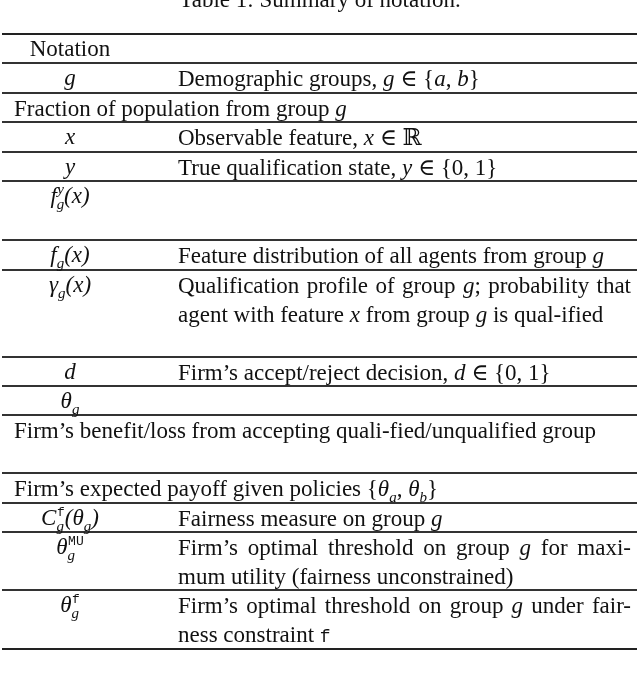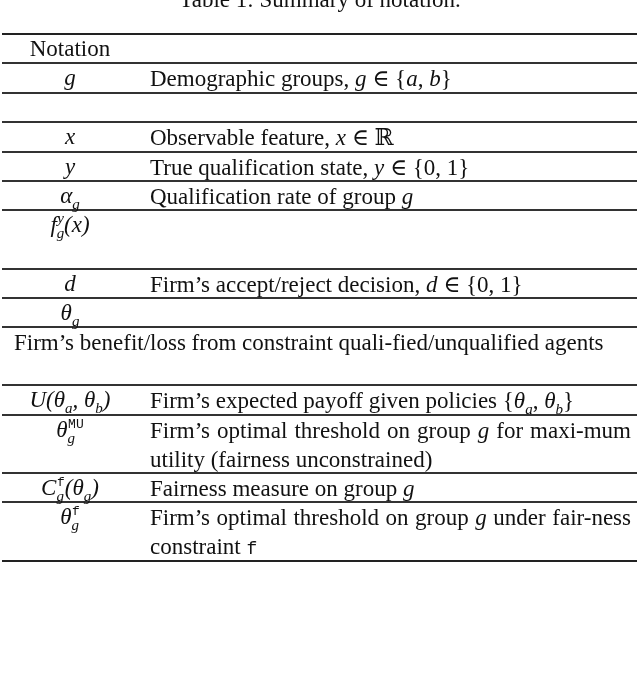--- a/index.html
+++ b/index.html
@@ -1,21 +1,21 @@
 <!DOCTYPE html>
 <html><head>
 <meta charset="utf-8">
 <style>
   html, body { margin:0; padding:0; background:#ffffff; }
   body { width:640px; height:683px; overflow:hidden; position:relative;
          font-family:"Liberation Serif", "DejaVu Serif", serif; color:#111; }
   .caption { position:absolute; left:0; width:640px; top:-14px; text-align:center;
              font-size:23px; line-height:28px; }
   .table { position:absolute; left:2px; top:33px; width:635px; border-top:2px solid #222; }
-  .row { display:flex; border-bottom:2px solid #333; }
+  .row { display:flex; border-bottom:2px solid #333;gap:28px; }
   .row.header { border-bottom:2px solid #333; }
   .row.last { border-bottom:2px solid #222; }
   .cell-n { width:136px; flex:0 0 136px; text-align:center; font-size:23px; line-height:28.5px;
             padding-top:0px; white-space:nowrap; }
   .cell-d { flex:1; padding-left:12px; padding-right:6px; font-size:23px; line-height:29px;
             text-align:justify; }
   .math { font-style:italic; }
   .mono { font-family:"Liberation Mono", "DejaVu Sans Mono", monospace; font-style:normal; font-size:18px; }
   sub, sup { font-size:15px; line-height:0; }
   sup.mono-sup { font-family:"Liberation Mono", monospace; font-style:normal; font-size:13px; }
@@ -29,68 +29,72 @@
   <div class="row header" style="height:27px">
     <div class="cell-n">Notation</div>
   </div>
 
   <div class="row" style="height:28px">
     <div class="cell-n math">g</div>
     <div class="cell-d">Demographic groups, <span class="math">g</span> ∈ {<span class="math">a</span>, <span class="math">b</span>}</div>
   </div>
 
   <div class="row" style="height:27px">
+    <div class="cell-d">Fraction of population from group <span class="math">g</span></div>
   </div>
 
   <div class="row" style="height:28px">
     <div class="cell-n math">x</div>
     <div class="cell-d">Observable feature, <span class="math">x</span> ∈ ℝ</div>
   </div>
 
   <div class="row" style="height:27px">
     <div class="cell-n math">y</div>
     <div class="cell-d">True qualification state, <span class="math">y</span> ∈ {0, 1}</div>
   </div>
 
-  <div class="row" style="height:27px">
-    <div class="cell-n math">α<sub>g</sub></div>
-    <div class="cell-d">Qualification rate of group <span class="math">g</span></div>
-  </div>
 
   <div class="row" style="height:57px">
     <div class="cell-n math">f<sub>g</sub><sup style="margin-left:-7px">y</sup>(x)</div>
   </div>
 
+  <div class="row" style="height:28px">
+    <div class="cell-n math">f<sub>g</sub>(x)</div>
+    <div class="cell-d">Feature distribution of all agents from group <span class="math">g</span></div>
+  </div>
 
+  <div class="row" style="height:85px">
+    <div class="cell-n math">γ<sub>g</sub>(x)</div>
+    <div class="cell-d">Qualification profile of group <span class="math">g</span>; probability that agent with feature <span class="math">x</span> from group <span class="math">g</span> is qual-ified</div>
+  </div>
 
   <div class="row" style="height:27px">
     <div class="cell-n math">d</div>
     <div class="cell-d">Firm’s accept/reject decision, <span class="math">d</span> ∈ {0, 1}</div>
   </div>
 
   <div class="row" style="height:27px">
     <div class="cell-n math">θ<sub>g</sub></div>
   </div>
 
   <div class="row" style="height:56px">
-    <div class="cell-d">Firm’s benefit/loss from constraint quali-fied/unqualified agents</div>
+    <div class="cell-d">Firm’s benefit/loss from accepting quali-fied/unqualified group</div>
   </div>
 
   <div class="row" style="height:28px">
-    <div class="cell-n math">U(θ<sub>a</sub>, θ<sub>b</sub>)</div>
     <div class="cell-d">Firm’s expected payoff given policies {<span class="math">θ<sub>a</sub></span>, <span class="math">θ<sub>b</sub></span>}</div>
+  </div>
+
+  <div class="row" style="height:27px">
+    <div class="cell-n math">C<sub>g</sub><sup class="mono-sup" style="margin-left:-7px">f</sup>(θ<sub>g</sub>)</div>
+    <div class="cell-d">Fairness measure on group <span class="math">g</span></div>
   </div>
 
   <div class="row" style="height:56px">
     <div class="cell-n math">θ<sub>g</sub><sup class="mono-sup" style="margin-left:-7px">MU</sup></div>
     <div class="cell-d">Firm’s optimal threshold on group <span class="math">g</span> for maxi-mum utility (fairness unconstrained)</div>
-  </div>
-
-  <div class="row" style="height:27px">
-    <div class="cell-n math">C<sub>g</sub><sup class="mono-sup" style="margin-left:-7px">f</sup>(θ<sub>g</sub>)</div>
-    <div class="cell-d">Fairness measure on group <span class="math">g</span></div>
   </div>
 
   <div class="row last" style="height:57px">
     <div class="cell-n math">θ<sub>g</sub><sup class="mono-sup" style="margin-left:-7px">f</sup></div>
     <div class="cell-d">Firm’s optimal threshold on group <span class="math">g</span> under fair-ness constraint <span class="mono">f</span></div>
   </div>
 </div>
 
 </body></html>

